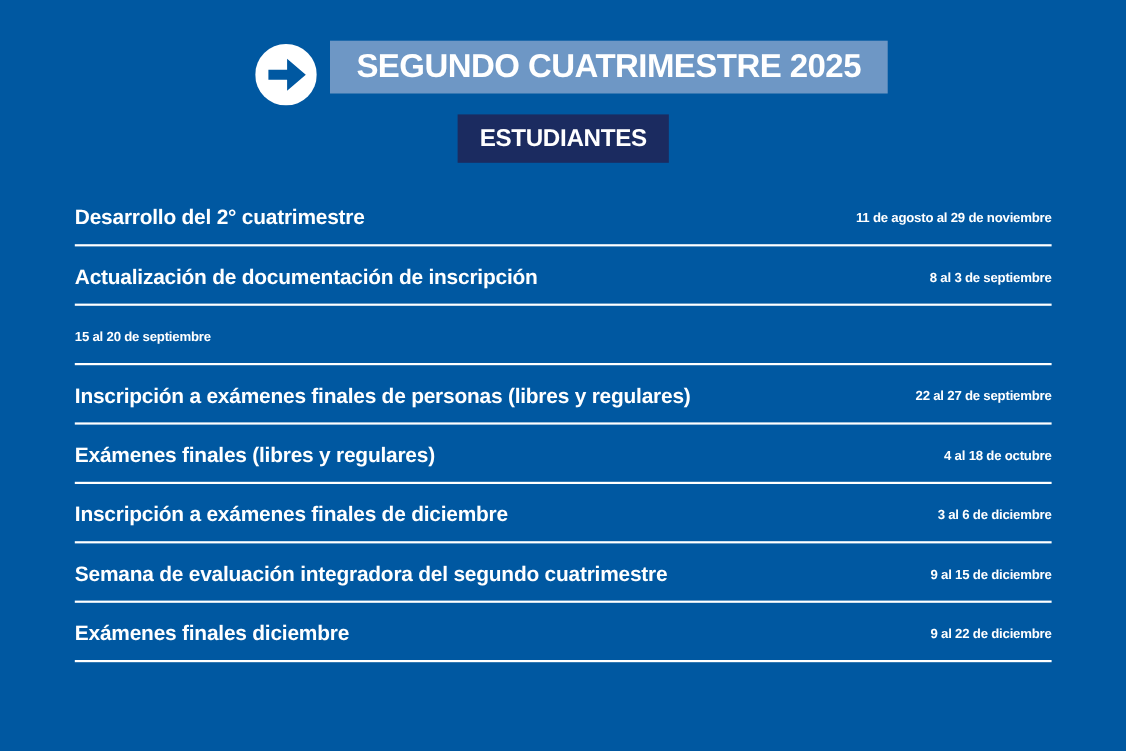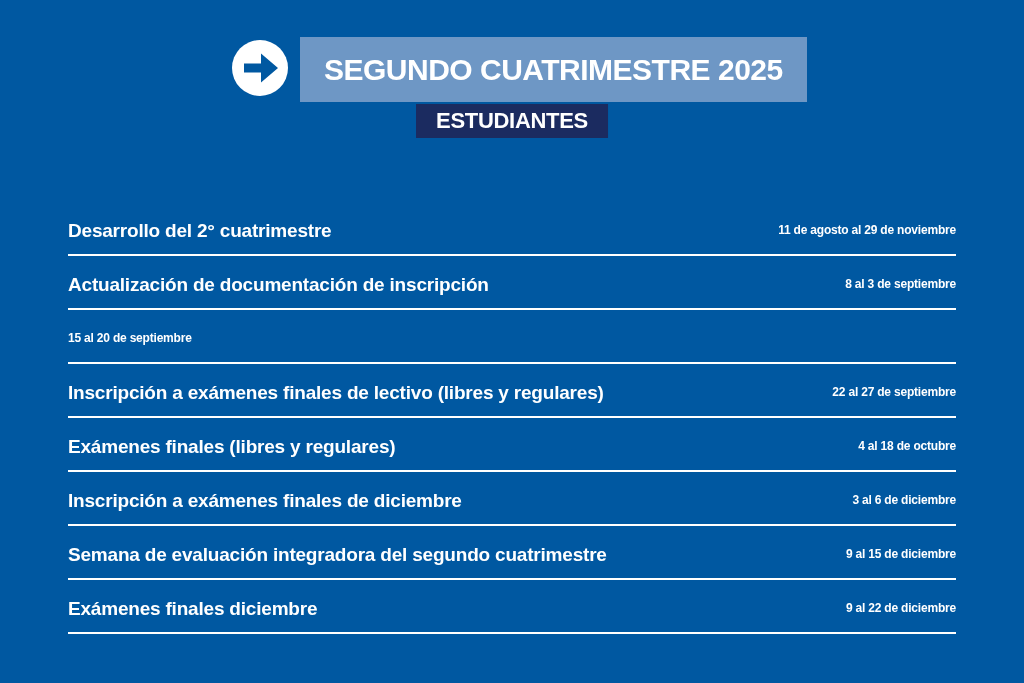--- a/index.html
+++ b/index.html
@@ -18,44 +18,44 @@
   }
   .poster { position: absolute; inset: 0; background: var(--bg); }
 
   
   .arrow-circle {
     position: absolute; left: 232px; top: 40px;
     width: 56px; height: 56px;
   }
   .title-band {
     position: absolute; left: 300px; top: 37px;
-    height: 65px;
+    height: 48px;
     background: var(--band-light);
     display: flex; align-items: center;
     padding: 0 24px;
   }
   .title-band span {
     font-size: 30px; font-weight: bold; letter-spacing: -0.5px;
     white-space: nowrap; color: var(--fg);
   }
   .subtitle-band {
     position: absolute; left: 50%; top: 104px; transform: translateX(-50%);
-    height: 34px;
+    height: 44px;
     background: var(--band-navy);
     display: flex; align-items: center;
     padding: 0 20px;
   }
   .subtitle-band span {
     font-size: 22px; font-weight: bold; letter-spacing: -0.3px;
     white-space: nowrap; color: var(--fg);
   }
 
   
   .schedule {
-    position: absolute; left: 68px; right: 68px; top: 186px; margin-top: 32px;
+    position: absolute; left: 68px; right: 68px; top: 186px;
   }
   .row {
     display: flex; justify-content: space-between; align-items: flex-end;
     border-bottom: 2px solid var(--fg);
     padding-bottom: 11px; margin-bottom: 16px;
     gap: 16px;
   }
   .row .label {
     font-size: 19px; line-height: 25px; font-weight: bold;
     letter-spacing: -0.2px;
@@ -96,21 +96,21 @@
     <div class="row">
       <span class="label">Actualización de documentación de inscripción</span>
       <span class="date">8 al 3 de septiembre</span>
     </div>
 
     <div class="row">
       <span class="date">15 al 20 de septiembre</span>
     </div>
 
     <div class="row">
-      <span class="label">Inscripción a exámenes finales de lectivo (libres y regulares)</span>
+      <span class="label">Inscripción a exámenes finales de personas (libres y regulares)</span>
       <span class="date">22 al 27 de septiembre</span>
     </div>
 
     <div class="row">
       <span class="label">Exámenes finales (libres y regulares)</span>
       <span class="date">4 al 18 de octubre</span>
     </div>
 
     <div class="row">
       <span class="label">Inscripción a exámenes finales de diciembre</span>

